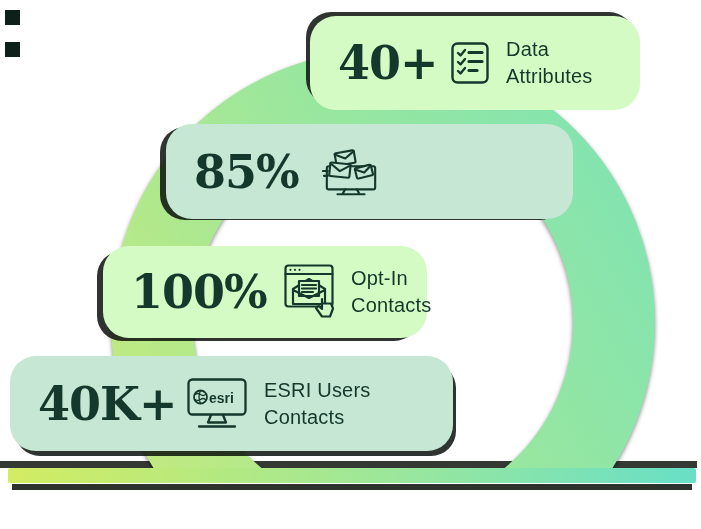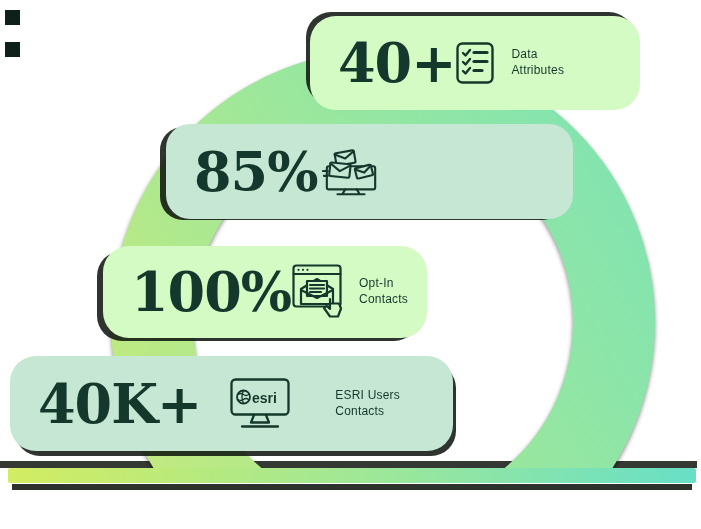--- a/index.html
+++ b/index.html
@@ -36,35 +36,35 @@
 
   
   .card{
     position:absolute;display:flex;align-items:center;
     border-radius:26px;color:var(--ink,#15382c);z-index:3;
     padding:0 20px 0 28px;box-sizing:border-box;
   }
   .card.lime{background:var(--card_lime,#d5fbc5);}
   .card.mint{background:var(--card_mint,#c5e7d3);}
   .card1{left:310px;top:16px;width:330px;height:94px;box-shadow:-5px -5px 0 -1px rgba(12,16,13,.85);}
-  .card2{left:166px;top:124px;width:407px;height:95px;box-shadow:-7px 2px 0 -1px rgba(12,16,13,.85);border-radius:24px;}
+  .card2{left:166px;top:124px;width:407px;height:95px;box-shadow:-7px 2px 0 -1px rgba(12,16,13,.85);}
   .card3{left:103px;top:246px;width:324px;height:92px;box-shadow:-7px 4px 0 -1px rgba(12,16,13,.85);}
-  .card4{left:10px;top:356px;width:443px;height:95px;box-shadow:4px 6px 0 -1px rgba(12,16,13,.85);gap:28px;}
+  .card4{left:10px;top:356px;width:443px;height:95px;box-shadow:4px 6px 0 -1px rgba(12,16,13,.85);}
 
   .num{
-    font-family:"DejaVu Serif", serif;font-weight:700;font-size:54px;
+    font-family:"DejaVu Serif", serif;font-weight:700;font-size:46px;
     letter-spacing:-1px;line-height:1;flex:none;
   }
   .card1 .num{min-width:112px;}
   .card2 .num{min-width:128px;}
   .card3 .num{min-width:152px;}
   .card4 .num{min-width:148px;}
   .ic{flex:none;margin-right:16px;color:var(--ink,#15382c);}
   .label{
-    font-size:12px;line-height:1.33;white-space:pre-line;
+    font-size:20px;line-height:1.33;white-space:pre-line;
     font-weight:400;letter-spacing:.2px;
   }
 </style>
 </head>
 <body>
 
 <div class="stage">
 
   <div class="decor-square one"></div>
   <div class="decor-square two"></div>

